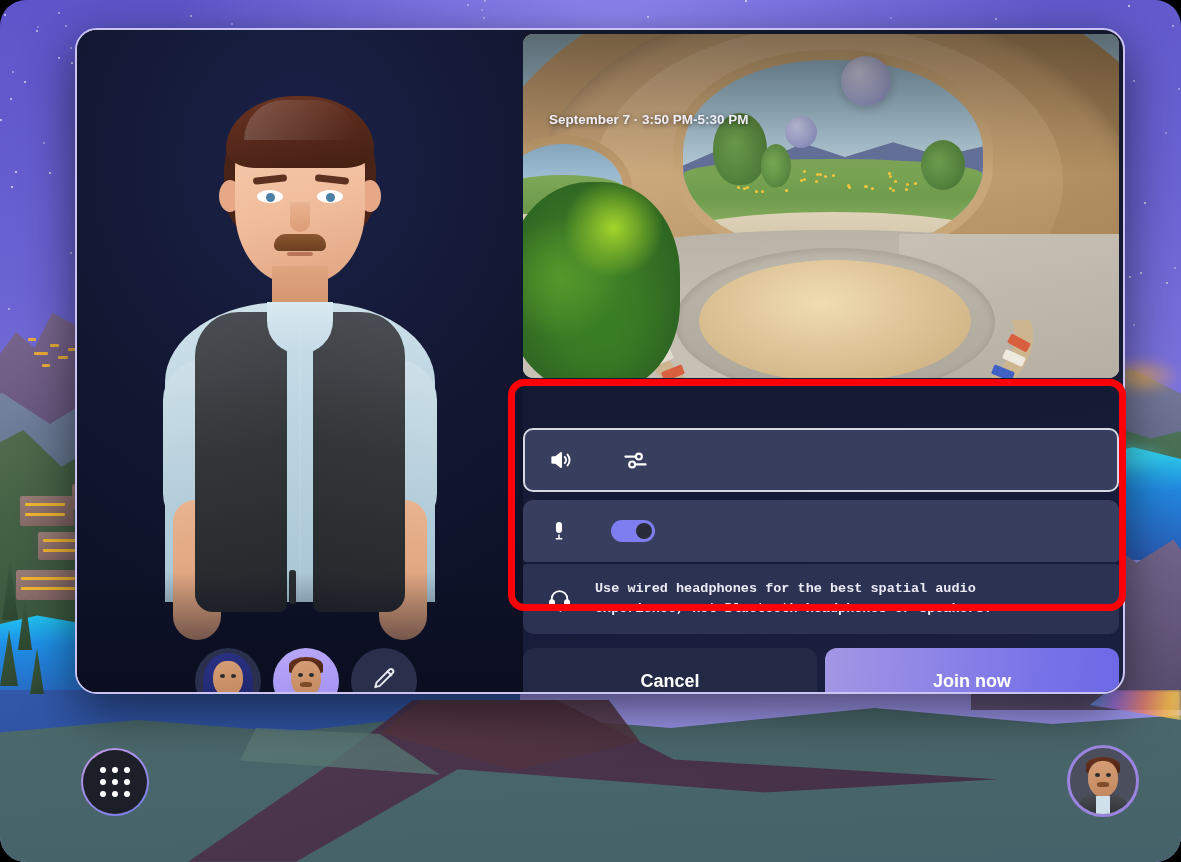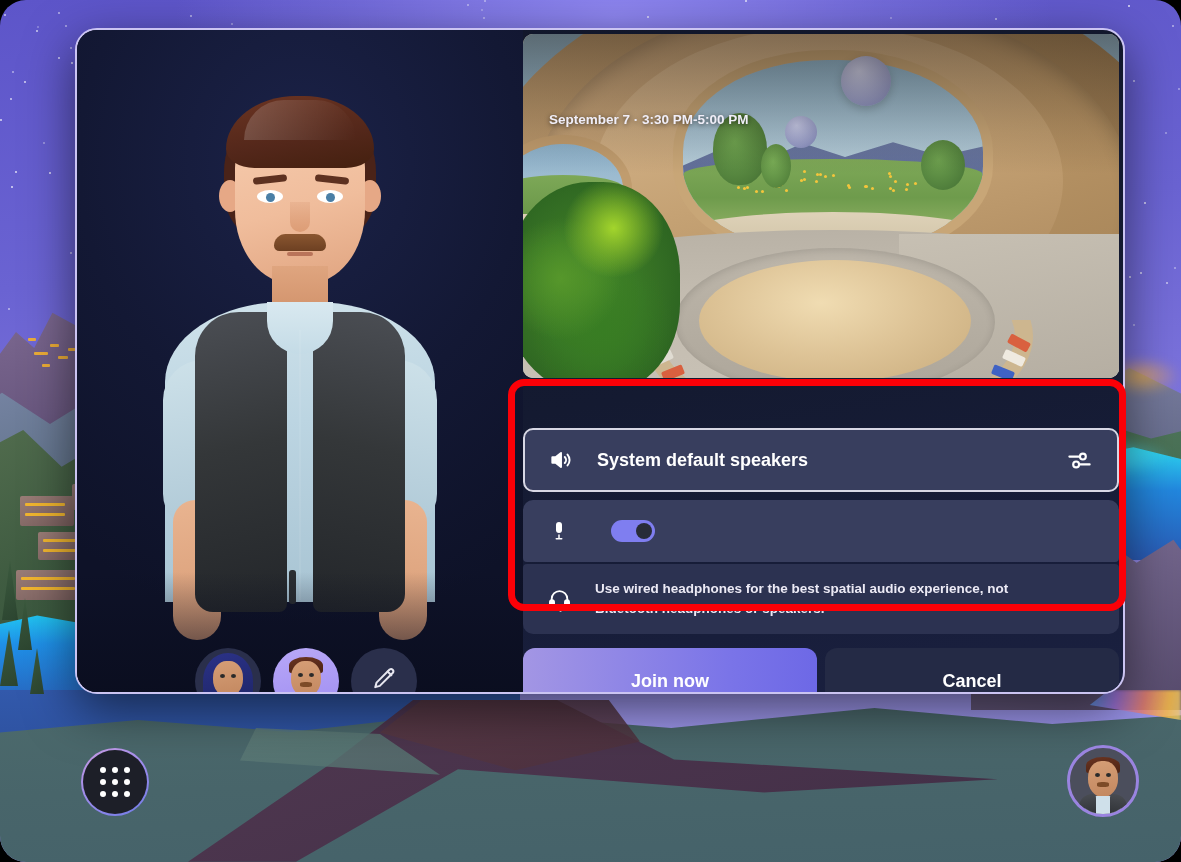--- a/index.html
+++ b/index.html
@@ -384,20 +384,21 @@
     background: #383e5e;
     border-radius: 10px;
   }
   .row-speaker { top: 40px; height: 64px; border: 2.5px solid #d7d7e4; }
   .row-mic { top: 112px; border-radius: 10px 10px 4px 4px; }
   .row-hint {
     position: absolute; left: 0; top: 176px; width: 596px; height: 70px;
     display: flex; align-items: center;
     background: #2c3251;
     border-radius: 4px 4px 10px 10px;
+    font-family: Liberation Mono, monospace;
   }
   .row-icon {
     width: 72px; display: flex; align-items: center; justify-content: center;
     color: #fff; flex: none;
   }
   .row-label { color: #fff; font-size: 18px; font-weight: bold; flex: 1; }
   .row-trail { width: 76px; display: flex; align-items: center; justify-content: center; flex: none; }
   .hint-icon { width: 72px; display: flex; align-items: center; justify-content: center; flex: none; }
   .hint-text {
     color: #eceaf5; font-size: 13.5px; font-weight: bold; line-height: 1.45;
@@ -927,34 +928,33 @@
             <div class="cushion" style="left: 139.465px; top: 334.325px; background: rgb(217, 96, 63); transform: rotate(-21.4deg);"></div>
             <div class="cushion" style="left: 468.535px; top: 334.325px; background: rgb(63, 98, 196); transform: rotate(21.4deg);"></div>
             <div class="cushion" style="left: 479.505px; top: 319.358px; background: rgb(239, 234, 224); transform: rotate(24.7deg);"></div>
             <div class="cushion" style="left: 485.192px; top: 303.658px; background: rgb(217, 96, 63); transform: rotate(28deg);"></div>
           </div>
         <div class="pv-tree"></div>
         <div class="pv-orb1"></div>
         <div class="pv-orb2"></div>
 
         <div class="pv-scrim"></div>
-        <div class="pv-sub">September 7 · 3:30 PM-5:00 PM</div>
+        <div class="pv-sub">September 7 · 3:50 PM-5:30 PM</div>
       </div>
 
       <div class="audio-panel">
 
         <div class="row row-speaker">
           <span class="row-icon">
             <svg width="26" height="26" viewBox="0 0 24 24" fill="none" stroke="#ffffff" stroke-width="1.8" stroke-linecap="round" stroke-linejoin="round">
               <path d="M4 9.5h3L12 5.5v13L7 14.5H4z" fill="#ffffff" stroke="#ffffff"></path>
               <path d="M15.5 9.2a4 4 0 0 1 0 5.6"></path>
               <path d="M18 7a7.5 7.5 0 0 1 0 10"></path>
             </svg>
           </span>
-          <span class="row-label">System default speakers</span>
           <span class="row-trail">
             <svg width="27" height="27" viewBox="0 0 24 24" fill="none" stroke="#ffffff" stroke-width="1.9" stroke-linecap="round">
               <path d="M3 8.5h14"></path>
               <circle cx="15" cy="8.5" r="2.6" fill="#383e5e"></circle>
               <path d="M7 15.5h14"></path>
               <circle cx="9" cy="15.5" r="2.6" fill="#383e5e"></circle>
             </svg>
           </span>
         </div>
 
@@ -1014,22 +1014,22 @@
         <span>
           <svg width="28" height="28" viewBox="0 0 24 24" fill="none" stroke="#e6e6ef" stroke-width="1.7" stroke-linecap="round" stroke-linejoin="round">
             <path d="M16.8 3.9a2 2 0 0 1 2.8 2.8L8.4 17.9l-3.9 1.1 1.1-3.9z"></path>
             <path d="M15.1 5.6l3.2 3.2"></path>
           </svg>
         </span>
       </div>
     </div>
 
     <div class="actions">
+      <button class="btn btn-cancel">Cancel</button>
       <button class="btn btn-join">Join now</button>
-      <button class="btn btn-cancel">Cancel</button>
     </div>
   </div>
 
   <div class="annot"></div>
 
   <div class="launcher">
     <span class="dots">
       <i></i>
         <i></i>
         <i></i>

